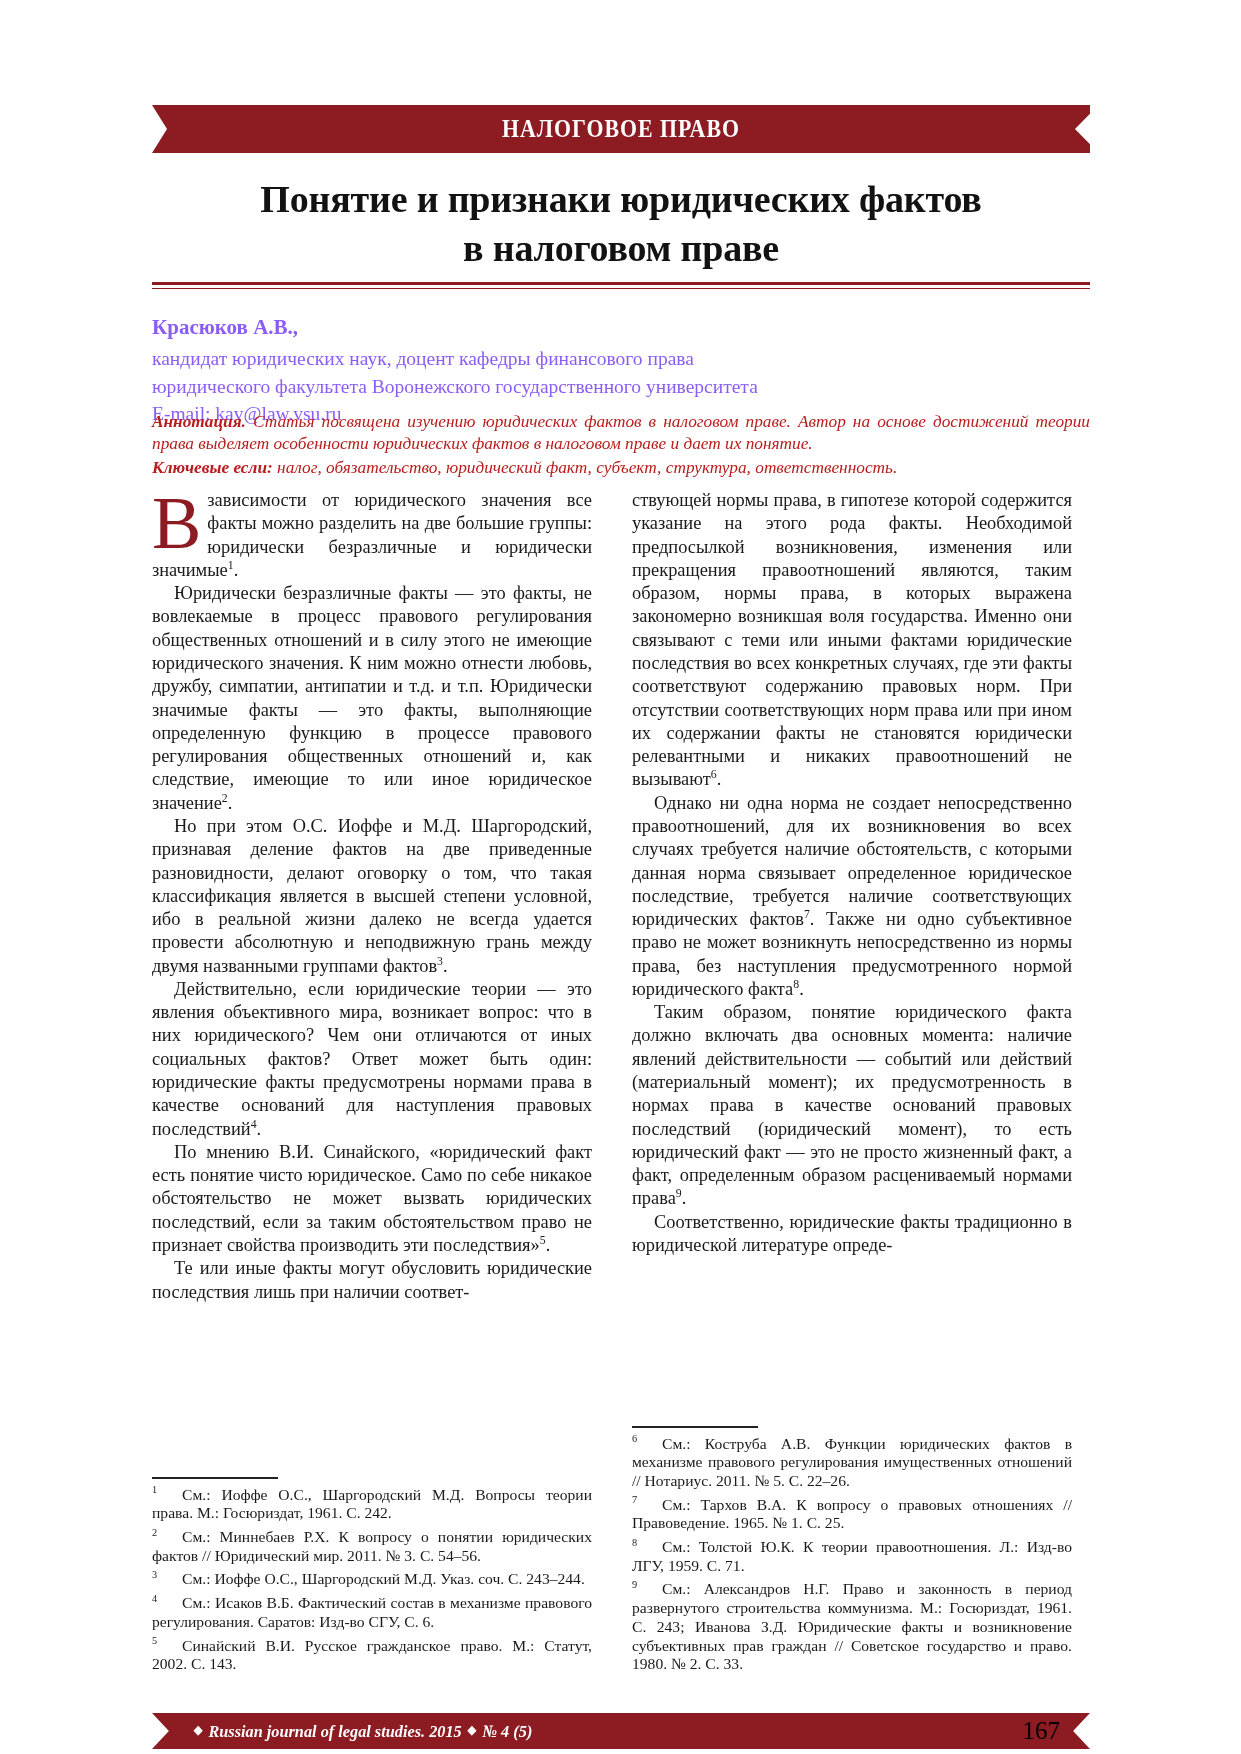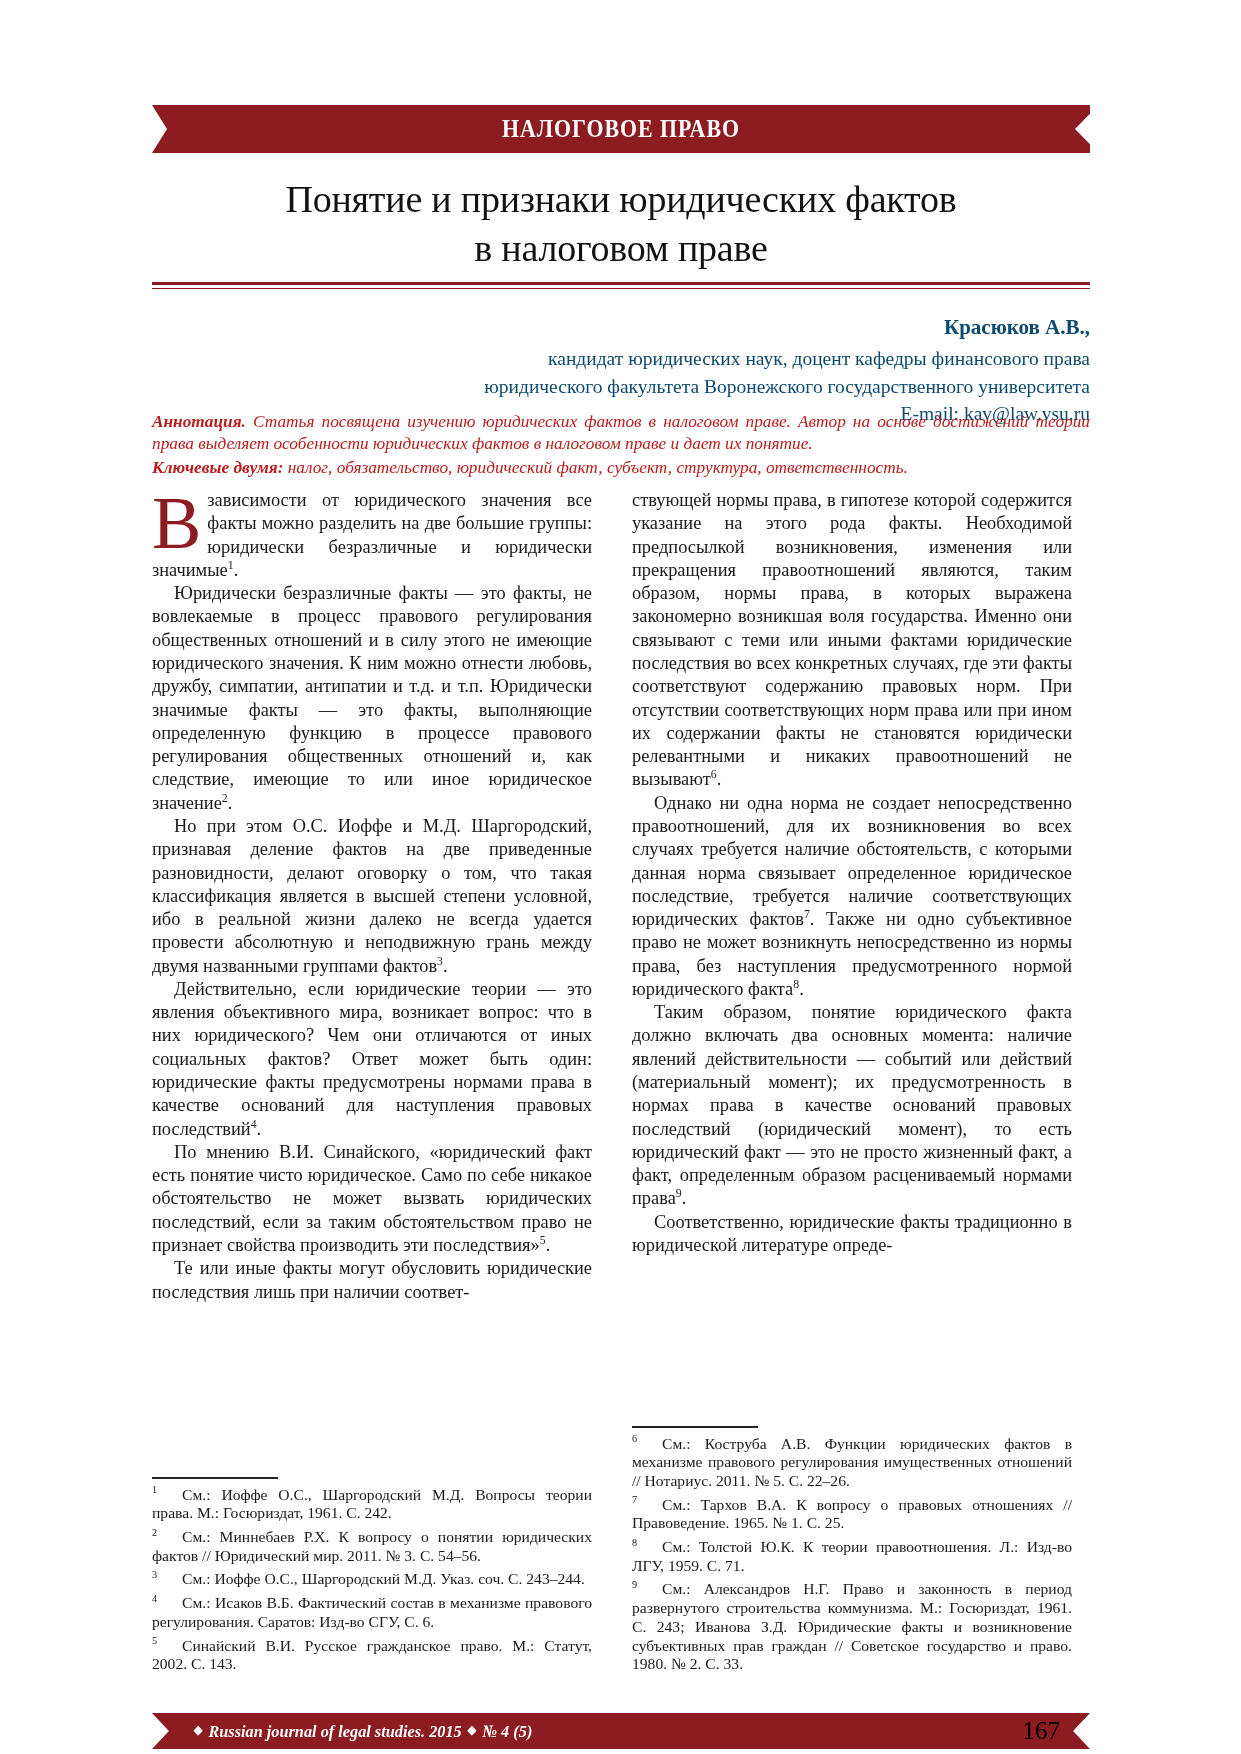--- a/index.html
+++ b/index.html
@@ -66,21 +66,21 @@
   }
 
   
   .article-title {
     position: absolute;
     left: 152px;
     top: 138px;
     width: 938px;
     text-align: center;
     font-size: 38px;
-    font-weight: normal;
+    font-weight: bold;
     line-height: 1.28;
     color: #121212;
     letter-spacing: -0.2px;
   }
   .title-line { display: block; }
 
   
   .rules {
     position: absolute;
     left: 152px;
@@ -96,24 +96,23 @@
     height: 1px;
     background: #8d1b22;
   }
 
   
   .author-block {
     position: absolute;
     left: 152px;
     top: 276px;
     width: 938px;
-    text-align: right;
     font-size: 19.5px;
     line-height: 1.42;
-    color: #0c4a6e;
+    color: #8b5cf6;
   }
   .author-name {
     display: block;
     font-weight: bold;
     font-size: 21px;
     margin-bottom: 2px;
   }
   .author-affil { display: block; }
   .author-email { display: block; }
 
@@ -294,21 +293,21 @@
 
   <div class="author-block">
     <span class="author-name">Красюков А.В.,</span>
     <span class="author-affil">кандидат юридических наук, доцент кафедры финансового права</span>
     <span class="author-affil">юридического факультета Воронежского государственного университета</span>
     <span class="author-email">E-mail: kav@law.vsu.ru</span>
   </div>
 
   <div class="abstract-block">
     <span class="lead">Аннотация.</span><span> Статья посвящена изучению юридических фактов в налоговом праве. Автор на основе достижений теории права выделяет особенности юридических фактов в налоговом праве и дает их понятие.</span>
-    <span class="keywords"><span class="lead">Ключевые двумя:</span><span> налог, обязательство, юридический факт, субъект, структура, ответственность.</span></span>
+    <span class="keywords"><span class="lead">Ключевые если:</span><span> налог, обязательство, юридический факт, субъект, структура, ответственность.</span></span>
   </div>
 
   <div class="columns">
 
     <div class="col col-left">
       <div class="body-text">
         <p class="first"><span class="dropcap">В</span><span>зависимости от юридического значения все факты можно разделить на две большие группы: юридически безразличные и юридически значимые</span><sup>1</sup><span>.</span></p>
 
         <p><span>Юридически безразличные факты — это факты, не вовлекаемые в процесс правового регулирования общественных отношений и в силу этого не имеющие юридического значения. К ним можно отнести любовь, дружбу, симпатии, антипатии и т.д. и т.п. Юридически значимые факты — это факты, выполняющие определенную функцию в процессе правового регулирования общественных отношений и, как следствие, имеющие то или иное юридическое значение</span><sup>2</sup><span>.</span></p>
 

